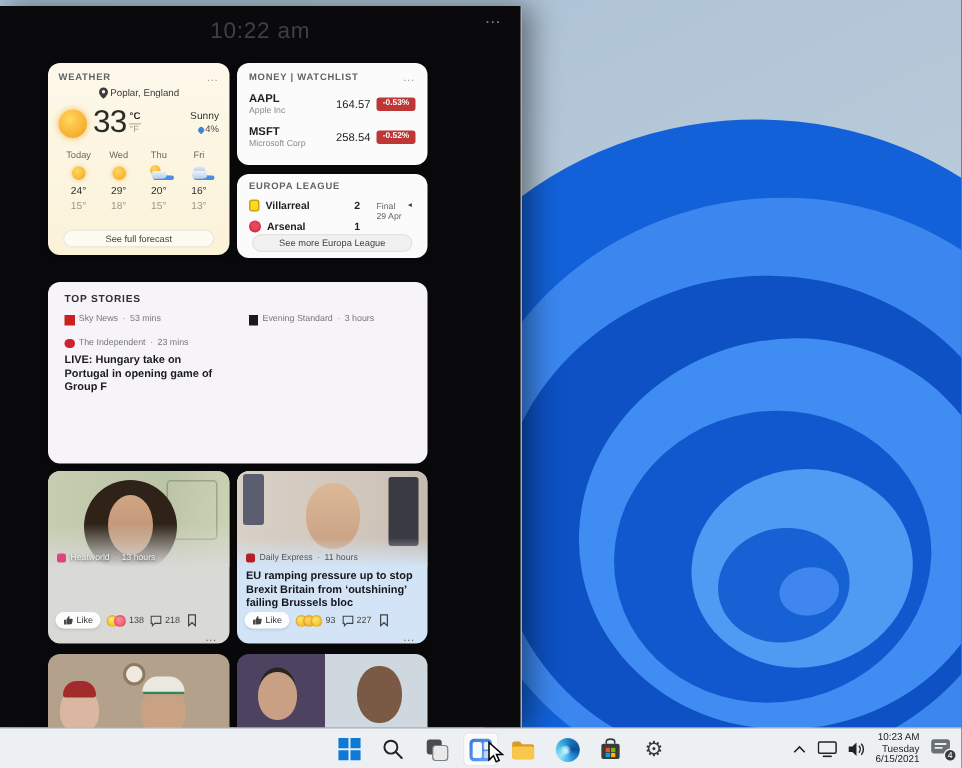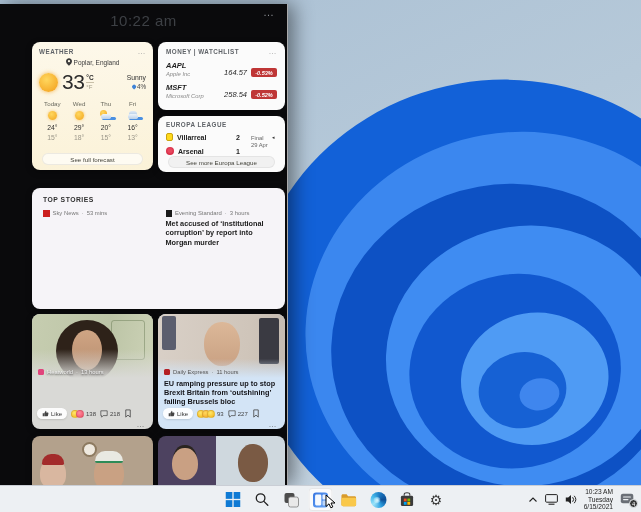--- a/index.html
+++ b/index.html
@@ -4,21 +4,21 @@
 <style>
   * { margin:0; padding:0; box-sizing:border-box; }
   html,body { width:641px; height:512px; overflow:hidden; }
   body { font-family:"Liberation Sans","DejaVu Sans",sans-serif; position:relative; background:#aec3d6; }
 
   
   .wallpaper { position:absolute; inset:0; background:linear-gradient(155deg,#a9bfd3 0%,#b6c9d9 45%,#c9d7e3 100%); overflow:hidden; }
   .wallpaper svg { position:absolute; left:0; top:0; }
 
   
-  .panel { position:absolute; left:0; top:4px; width:288px; height:481px; background:#0a0a0c;
+  .panel { position:absolute; left:0; top:4px; width:348px; height:481px; background:#0a0a0c;
            border-right:1px solid rgba(255,255,255,.65); box-shadow:6px 0 18px rgba(0,0,0,.45); overflow:hidden; }
   .panel-time { position:absolute; top:8px; left:0; width:100%; text-align:center; font-size:15px; color:#3d4045; letter-spacing:.5px; }
   .panel-menu { position:absolute; top:2px; right:12px; color:#8a8d92; font-size:11px; letter-spacing:1px; cursor:default; }
 
   .card { position:absolute; border-radius:8px; background:#fbfbfb; box-shadow:0 2px 6px rgba(0,0,0,.35); overflow:hidden; }
   .card-head { display:flex; justify-content:space-between; align-items:center; }
   .card-title { font-size:6.3px; letter-spacing:.5px; color:#5f6368; font-weight:bold; }
   .card-menu { color:#9a9a9a; font-size:8px; letter-spacing:.5px; line-height:4px; }
 
   
@@ -45,21 +45,21 @@
   .wi-cloud::after, .wi-rain::after { content:""; position:absolute; left:1px; top:4px; width:10px; height:5.5px; border-radius:4px;
                     background:linear-gradient(#eef4fb,#b9cfe8); box-shadow:0 2px 0 -1px #4a90e2, 3px 2px 0 -1px #4a90e2, 6px 2px 0 -1px #4a90e2; }
   .wi-rain::before { content:""; position:absolute; left:2px; top:1px; width:8px; height:6px; border-radius:4px; background:linear-gradient(#dfe9f5,#9fc0e2); }
   .w-hi { font-size:6.8px; color:#2e2e2e; }
   .w-lo { font-size:6.8px; color:#9a9689; }
   .pill { position:absolute; bottom:5px; left:8%; width:84%; height:12px; border-radius:6px; background:rgba(255,255,255,.65);
           border:1px solid rgba(0,0,0,.07); font-size:6.2px; color:#44443c; display:flex; align-items:center; justify-content:center; }
 
   
   .money { left:158px; top:38px; width:127px; height:68px; padding:6px 8px; }
-  .stock-row { display:flex; align-items:flex-end; margin-top:6px;font-style:italic; }
+  .stock-row { display:flex; align-items:center; margin-top:6px; }
   .stock-id { display:flex; flex-direction:column; }
   .stock-sym { font-size:7.5px; font-weight:bold; color:#1f1f1f; }
   .stock-name { font-size:5.8px; color:#8a8a8a; margin-top:1px; }
   .stock-price { margin-left:auto; font-size:7.5px; color:#1f1f1f; }
   .stock-badge { margin-left:4px; background:#bf3636; color:#fff; font-size:5.6px; font-weight:bold; border-radius:2px; padding:1.5px 3px; min-width:26px; text-align:center; }
 
   
   .europa { left:158px; top:112px; width:127px; height:56px; padding:5px 8px; }
   .team-row { display:flex; align-items:center; margin-top:4px; height:10px; }
   .crest-villarreal { width:7px; height:8px; background:#ffd91c; border:1px solid #caa40e; border-radius:2px; flex:0 0 auto; }
@@ -277,21 +277,29 @@
           <span>53 mins</span>
         </div>
       </div>
       <div class="story">
         <div class="story-meta">
           <span class="favicon fav-2"></span>
           <span>Evening Standard</span>
           <span>·</span>
           <span>3 hours</span>
         </div>
-        <div class="story-headline">Met accused of ‘institutional corruption’ by report into Morgan murder</div>
+      </div>
+      <div class="story">
+        <div class="story-meta">
+          <span class="favicon fav-3"></span>
+          <span>The Independent</span>
+          <span>·</span>
+          <span>23 mins</span>
+        </div>
+        <div class="story-headline">LIVE: Hungary take on Portugal in opening game of Group F</div>
       </div>
     </div>
   </div>
 
   <div class="card news1">
     <div class="news-img img1">
       <span class="mapline"></span>
         <span class="hair"></span>
         <span class="face"></span>
     </div>

